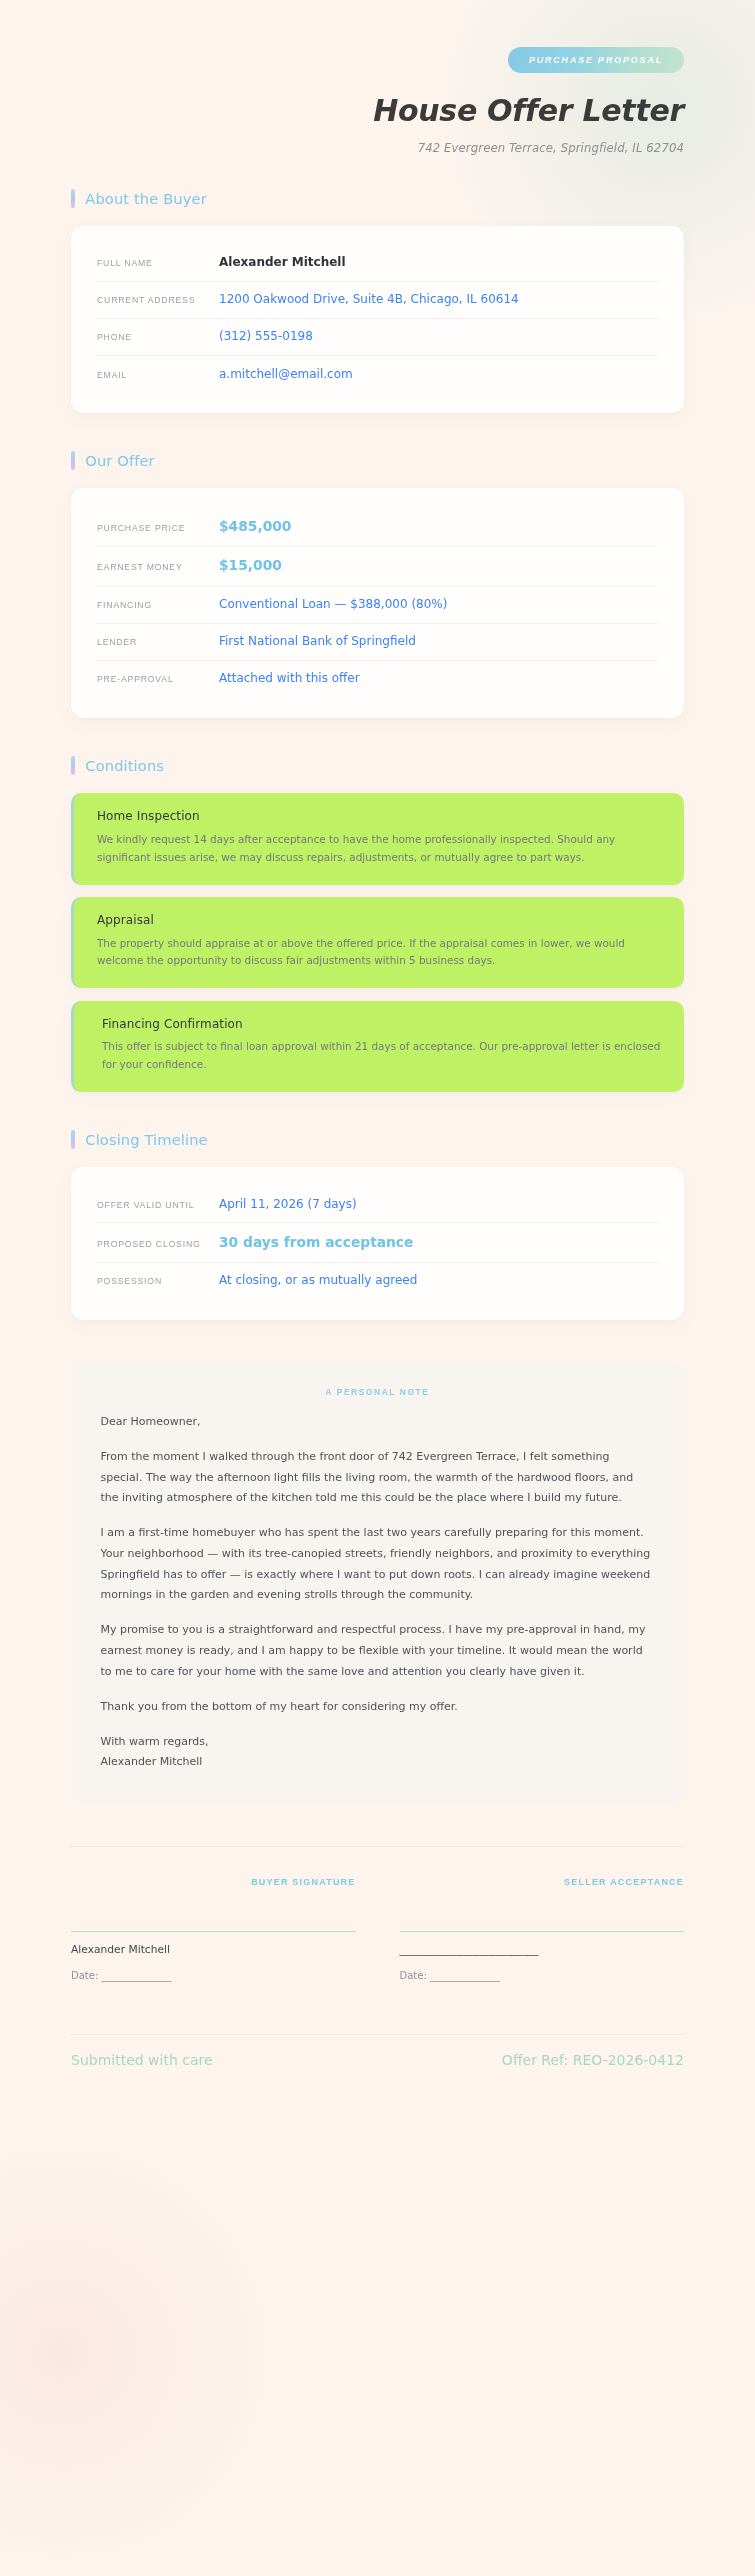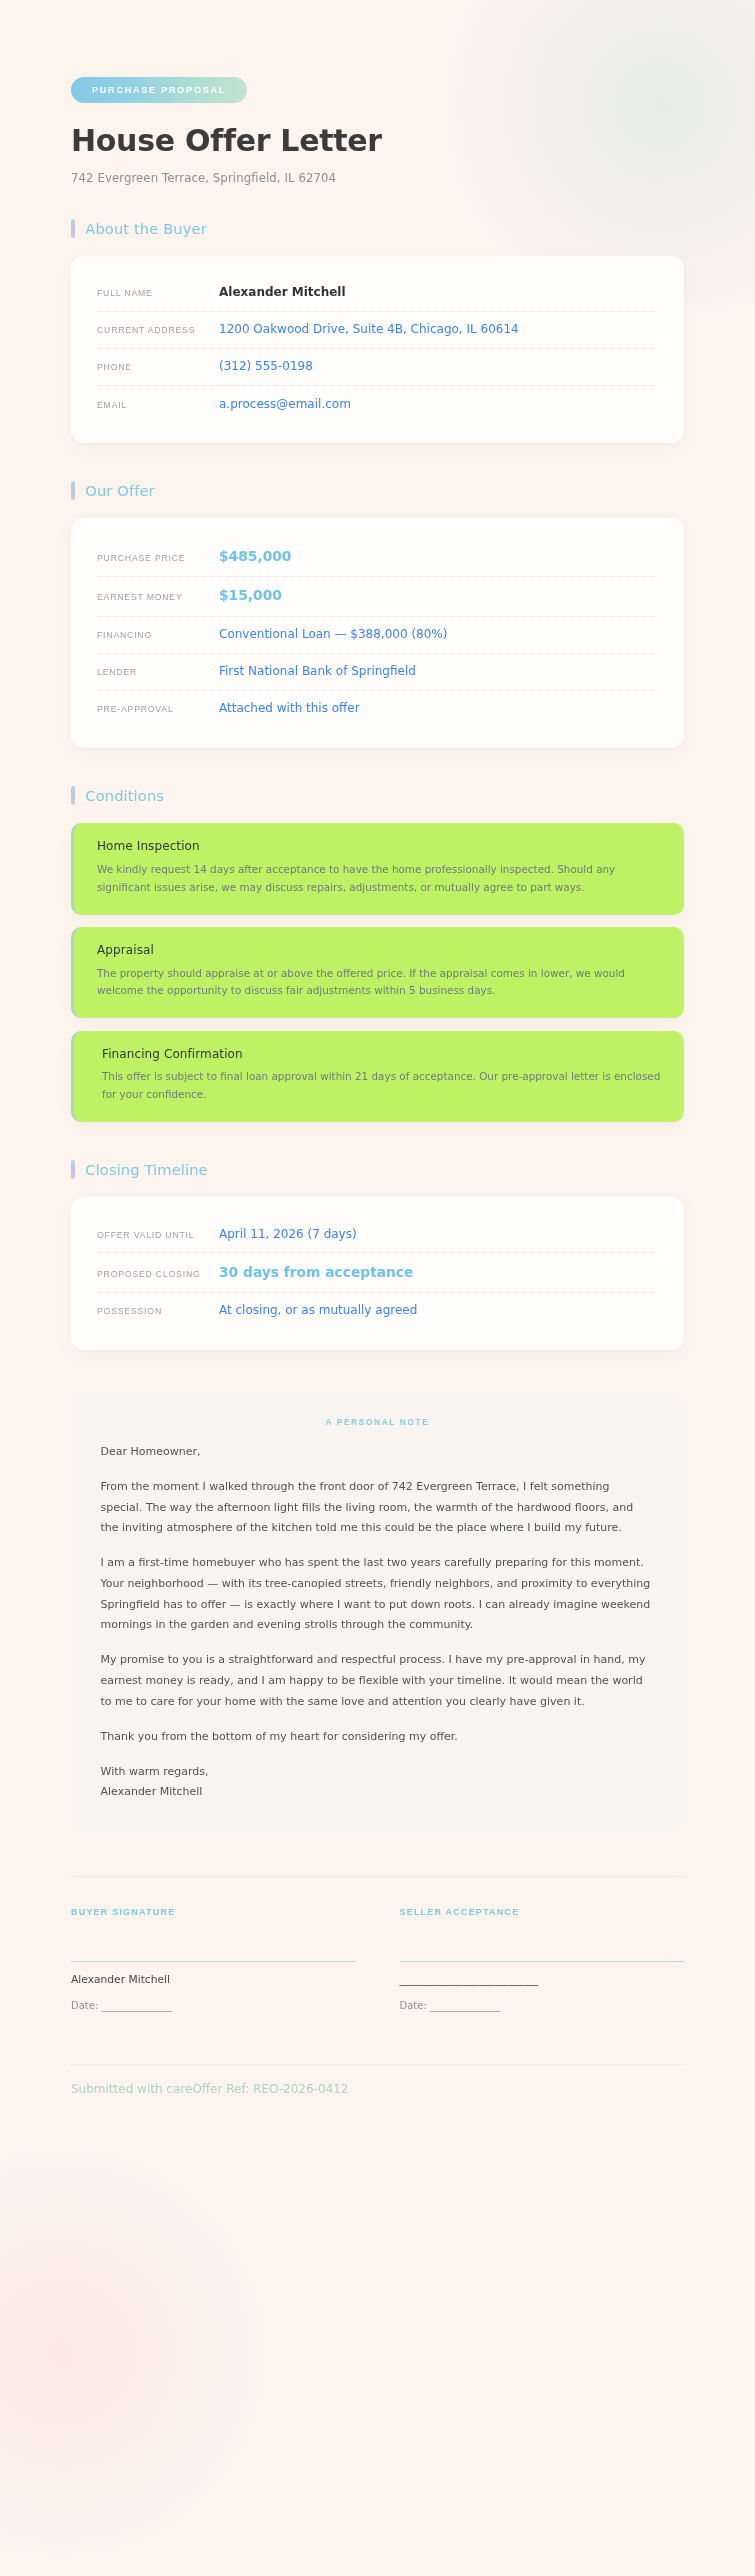--- a/index.html
+++ b/index.html
@@ -31,21 +31,21 @@
     pointer-events: none;
   }
 
   .page {
     position: relative;
     z-index: 2;
     padding: 0 71px;
   }
 
   
-  .header { text-align: left; padding-top: 77px; }
+  .header { text-align: right; padding-top: 47px; font-style: italic; }
 
   .badge {
     display: inline-block;
     padding: 7.6px 21px 8.6px;
     border-radius: 950px;
     background: linear-gradient(100deg, #84c9e6 0%, #93d2e2 38%, #b2ded2 72%, #c2e3d2 100%);
     color: #ffffff;
     font-size: 9px;
     font-weight: bold;
     letter-spacing: 1.8px;
@@ -182,20 +182,21 @@
     display: flex;
     gap: 44px;
   }
   .sig-col { flex: 1; }
   .sig-label {
     font-size: 9px;
     letter-spacing: 1.2px;
     color: #7ec8e8;
     font-family: "Liberation Sans", sans-serif;
     font-weight: bold;
+    text-align: right;
   }
   .sig-line {
     margin-top: 44px;
     border-bottom: 1px solid #b8dccd;
   }
   .sig-name {
     margin-top: 11.4px;
     font-size: 10.7px;
     color: #45484c;
     min-height: 14.3px;
@@ -205,21 +206,22 @@
     font-size: 10px;
     color: #8e9297;
   }
 
   
   .footer {
     margin-top: 53px;
     padding-top: 17px;
     border-top: 1px dotted #e6e2dd;
     display: flex;
-    font-size: 12px;
+    justify-content: space-between;
+    font-size: 14px;
     color: #a8d5c4;
   }
 </style>
 </head>
 <body>
 
 <div class="blob-tr"></div>
 <div class="blob-bl"></div>
 
 <div class="page">
@@ -243,21 +245,21 @@
       <div class="kv-row">
         <div class="kv-key">CURRENT ADDRESS</div>
         <div class="kv-val">1200 Oakwood Drive, Suite 4B, Chicago, IL 60614</div>
       </div>
       <div class="kv-row">
         <div class="kv-key">PHONE</div>
         <div class="kv-val">(312) 555-0198</div>
       </div>
       <div class="kv-row">
         <div class="kv-key">EMAIL</div>
-        <div class="kv-val">a.process@email.com</div>
+        <div class="kv-val">a.mitchell@email.com</div>
       </div>
     </div>
   </div>
 
   <div class="section">
     <div class="section-head">
       <span class="section-bar"></span>
       <span class="section-title">Our Offer</span>
     </div>
     <div class="kv-card">

